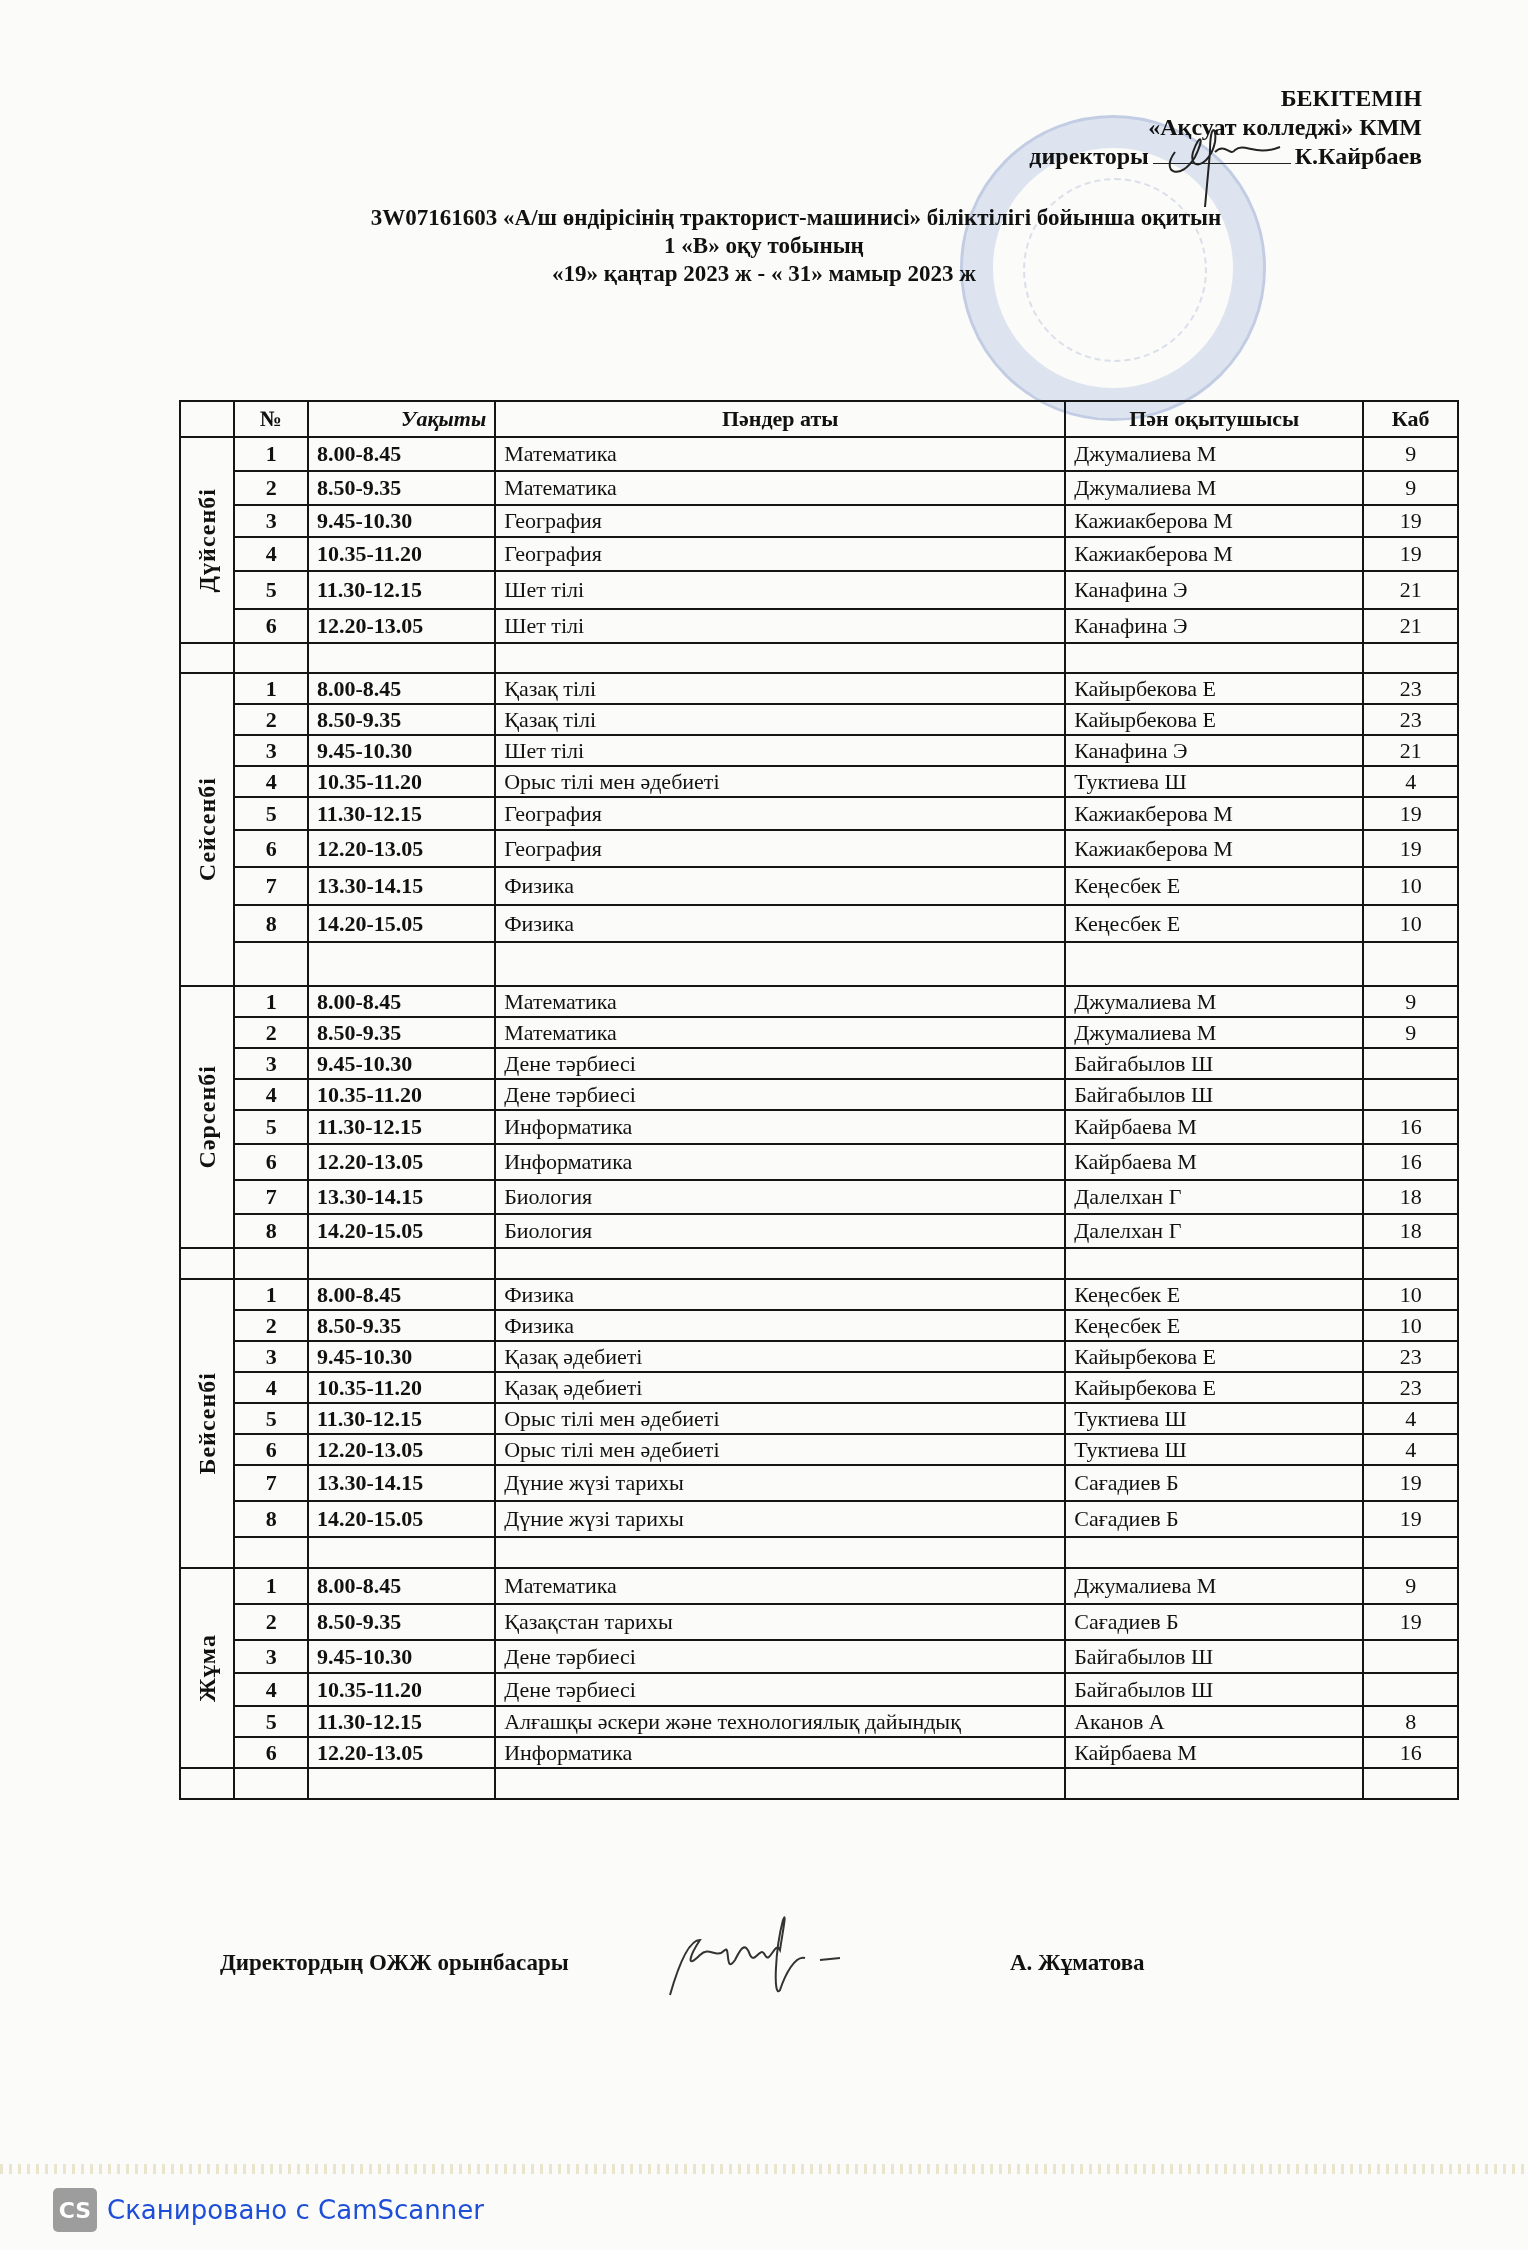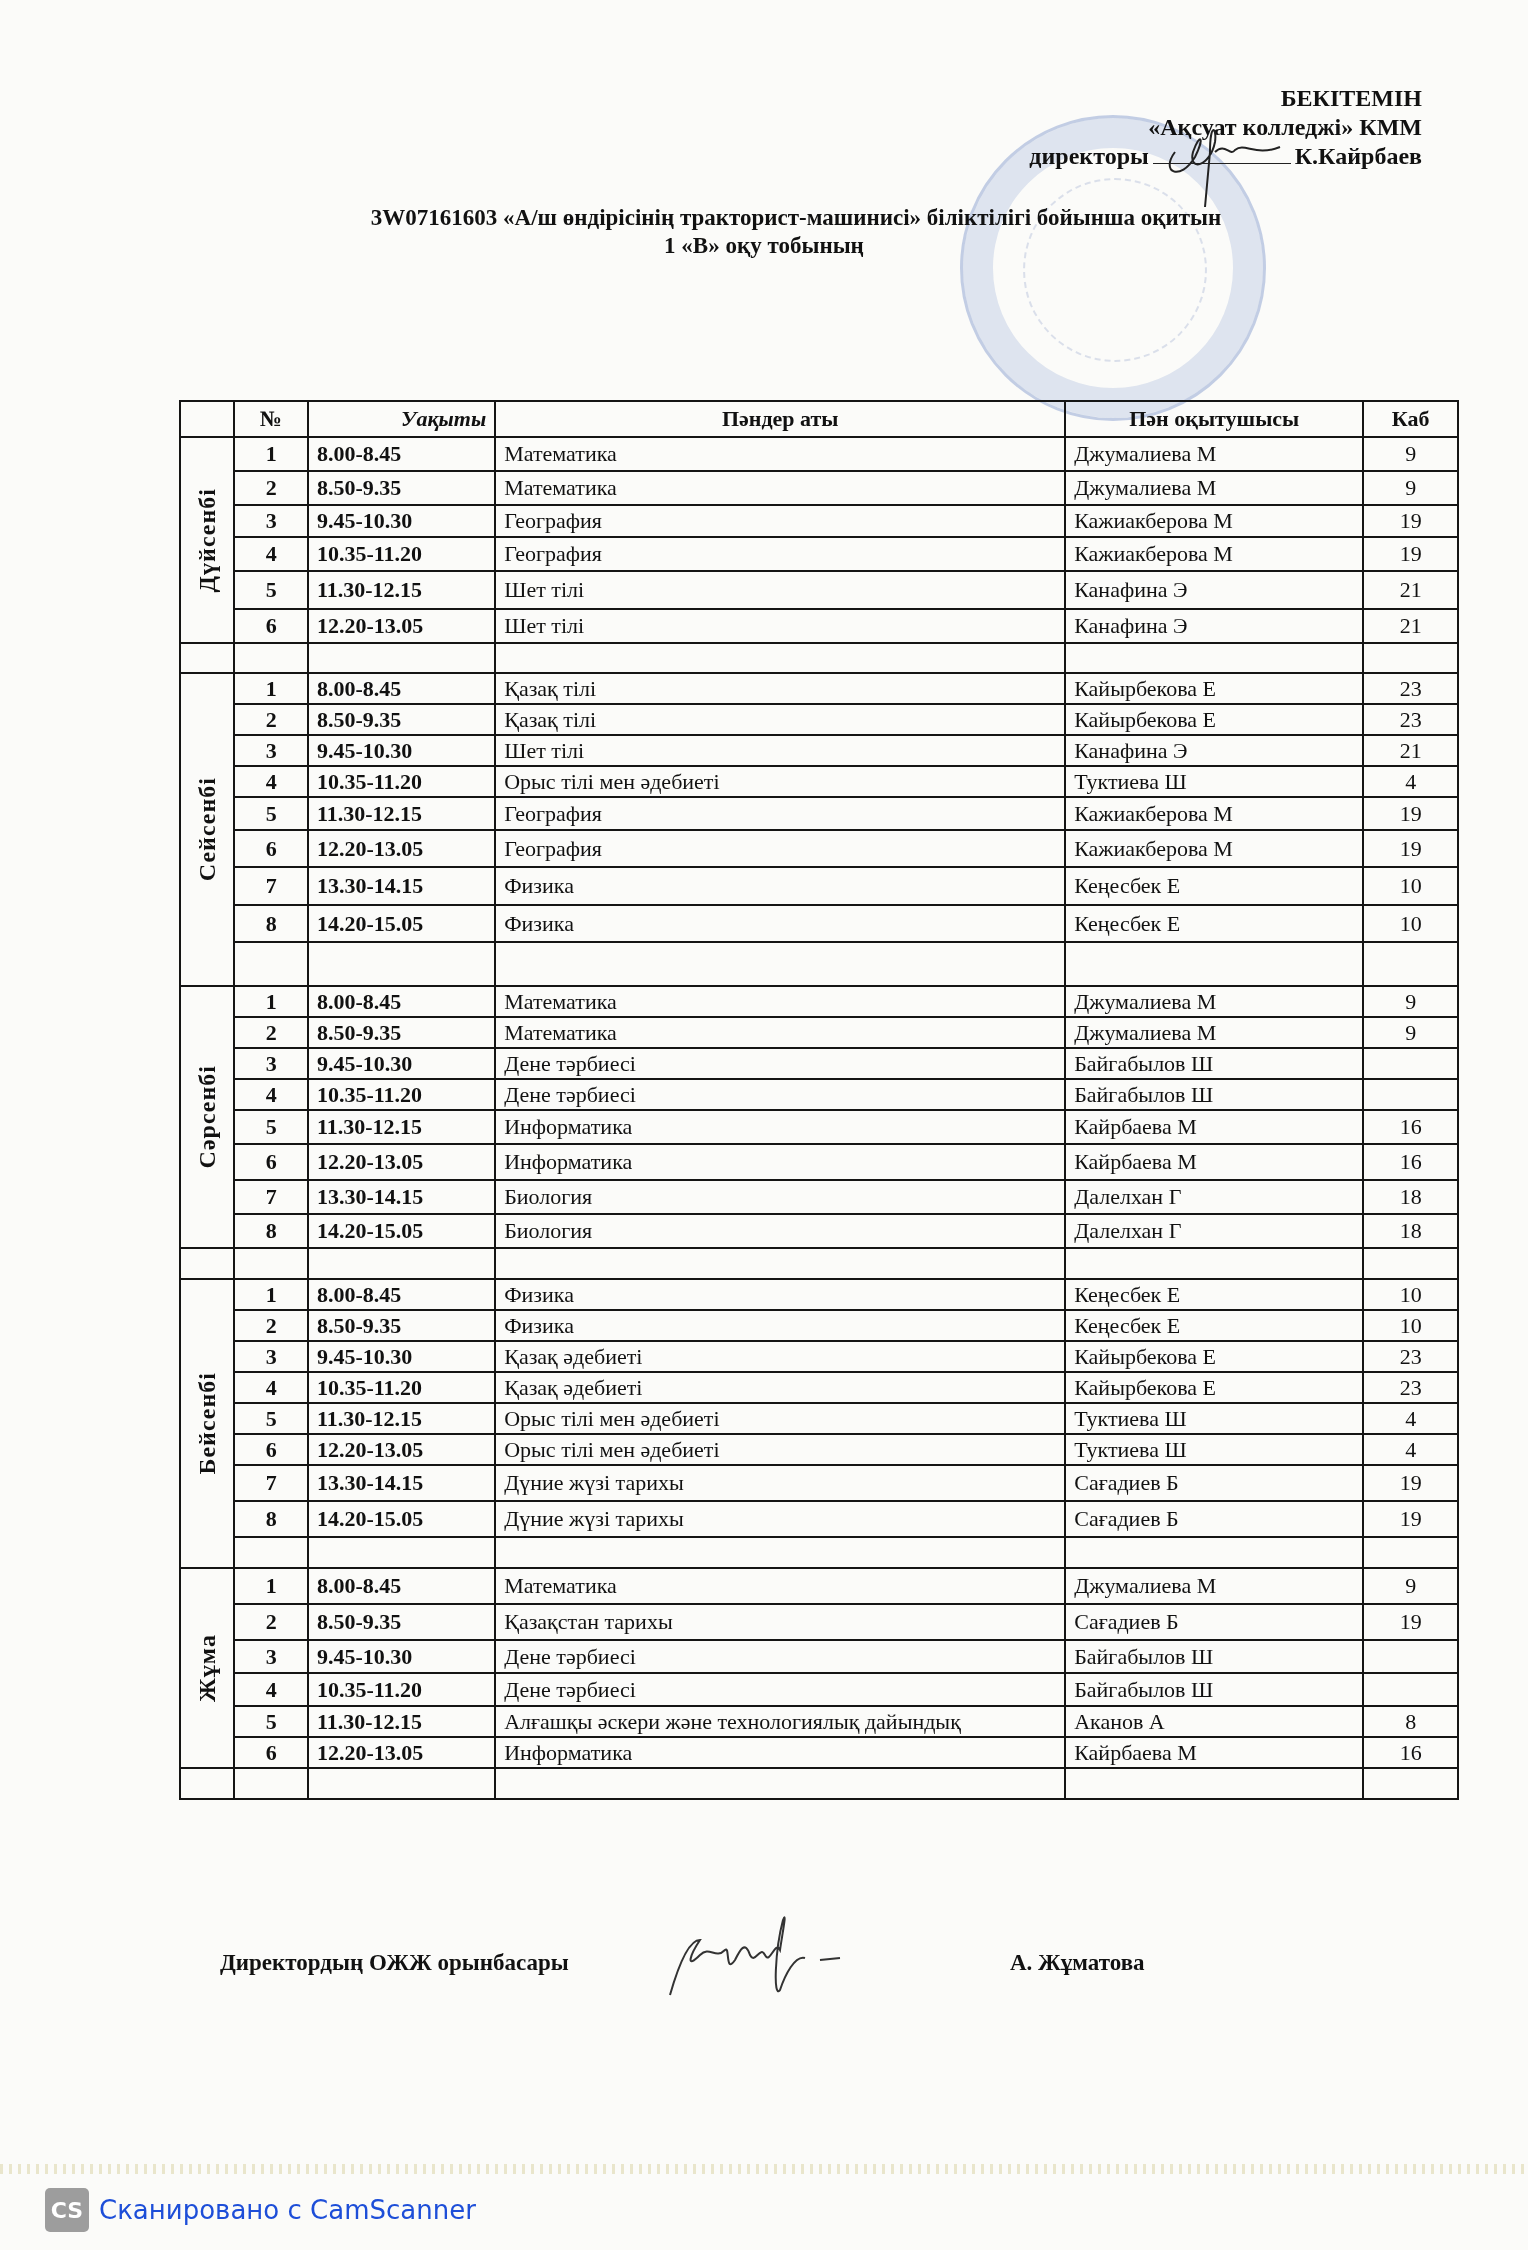--- a/index.html
+++ b/index.html
@@ -26,21 +26,21 @@
   .c-cab{width:76px;text-align:center;}
   th.c-subj,th.c-teach{text-align:center;}
   th.c-time{text-align:right;font-style:italic;}
   .day-label{writing-mode:vertical-rl;transform:rotate(180deg);font-weight:bold;font-size:24px;letter-spacing:1px;margin:auto;white-space:nowrap;}
   .day-cell{text-align:center;}
   tr.hdr{height:36px;}
   .footer{position:absolute;left:220px;top:1950px;font-weight:bold;font-size:23px;width:1000px;}
   .footer .role{position:absolute;left:0;top:0;white-space:nowrap;}
   .footer .name{position:absolute;left:790px;top:0;white-space:nowrap;}
   .footer svg{position:absolute;left:435px;top:-50px;}
-  .cs{position:absolute;left:16px;top:2188px;height:44px;display:flex;align-items:center;padding-left:29px;}
+  .cs{position:absolute;left:24px;top:2188px;height:44px;display:flex;align-items:center;padding-left:29px;}
   .cs-logo{width:44px;height:44px;border-radius:5px;background:#9d9d9d;color:#fff;font-family:"DejaVu Sans",sans-serif;font-weight:bold;font-size:22px;display:flex;align-items:center;justify-content:center;}
   .cs-text{font-family:"DejaVu Sans",sans-serif;color:#1d4ed8;font-size:26px;margin-left:10px;}
   .scanline{position:absolute;left:0;top:2164px;width:1528px;height:10px;background:repeating-linear-gradient(90deg,rgba(200,190,120,0.35) 0 3px,transparent 3px 9px);}
 </style>
 </head>
 <body>
 
 <div class="stamp">
     <div class="stamp-inner"></div>
   </div>
@@ -51,20 +51,21 @@
     <span>директоры</span><span class="sig-line"></span><span>К.Кайрбаев</span>
   </div>
 </div>
 <svg class="director-sign" viewBox="0 0 130 100">
   <path d="M20 40 C5 60 25 70 40 45 C50 25 45 20 38 40 C33 60 55 55 60 30 C62 15 55 10 55 40 L50 95 M60 40 C70 30 75 45 80 38 C90 30 100 45 125 35" fill="none" stroke="#222" stroke-width="2"></path>
 </svg>
 
 <div class="titles">
   <div class="t1">3W07161603  «А/ш өндірісінің тракторист-машинисі» біліктілігі бойынша  оқитын</div>
   <div>1 «В»  оқу тобының</div>
+  <div>«19» қаңтар 2023 ж -  « 31» мамыр  2023 ж</div>
 </div>
 
 <table class="sched">
   <thead>
     <tr class="hdr">
       <th class="c-day"></th>
       <th class="c-num">№</th>
       <th class="c-time">Уақыты</th>
       <th class="c-subj">Пәндер аты</th>
       <th class="c-teach">Пән оқытушысы</th>

